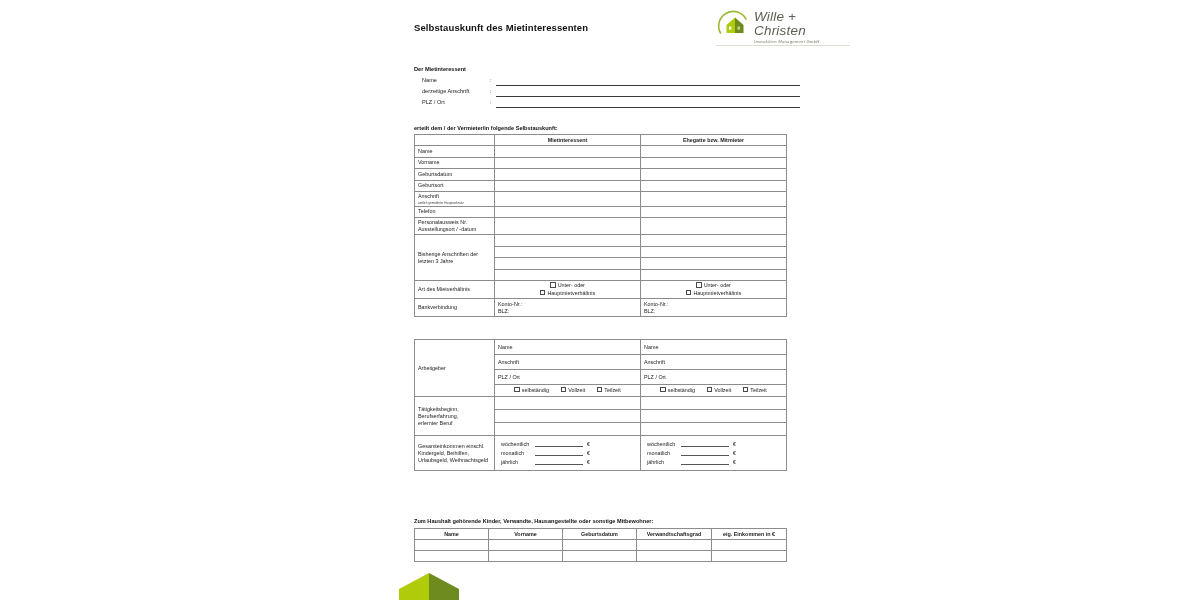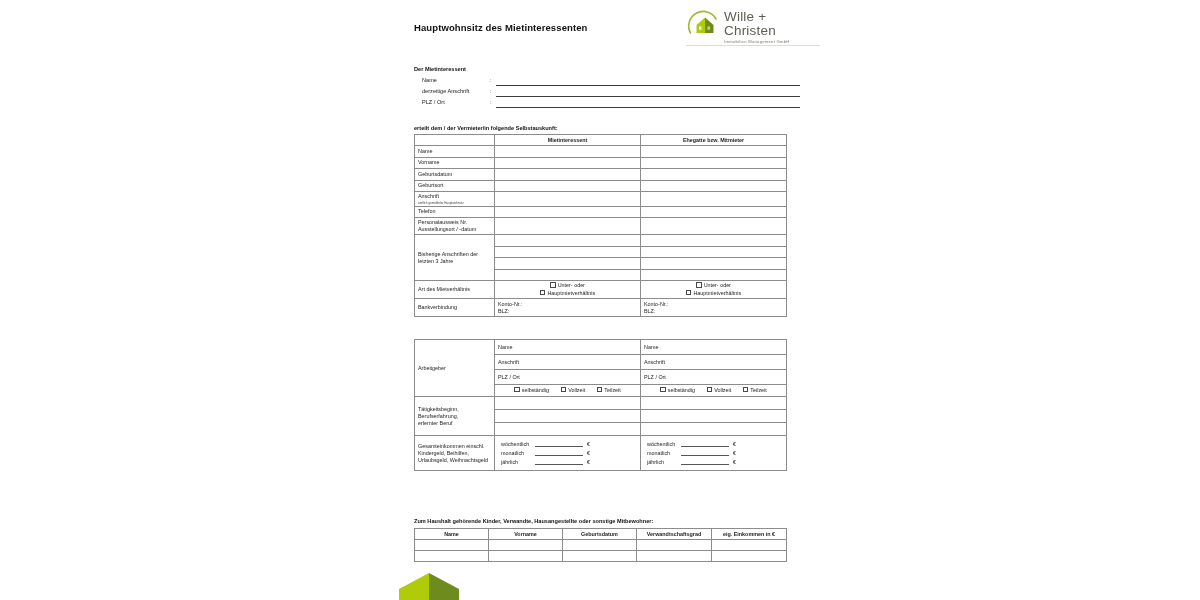--- a/index.html
+++ b/index.html
@@ -8,21 +8,21 @@
     font-family:"Liberation Sans","DejaVu Sans",sans-serif;
     color:#1a1a1a;overflow:hidden;
   }
   .page{position:relative;width:1200px;height:600px;}
 
   
   .doc-title{
     position:absolute;left:414px;top:22px;
     font-size:9.5px;font-weight:bold;letter-spacing:.1px;color:#111;
   }
-  .logo{position:absolute;left:686px;top:3px;width:134px;height:44px;}
+  .logo{position:absolute;left:716px;top:3px;width:134px;height:44px;font-style:italic;}
   .logo-mark{position:absolute;left:0;top:2px;width:38px;height:38px;}
   .logo-text{position:absolute;left:38px;top:7px;}
   .logo-name{font-size:13.5px;color:#5d5d52;letter-spacing:.2px;line-height:14px;
              font-family:"Liberation Sans",sans-serif;font-weight:400;}
   .logo-sub{font-size:4.2px;color:#7d7d6e;letter-spacing:.25px;margin-top:1px;
             white-space:nowrap;}
   .logo-rule{position:absolute;left:0;top:42px;width:134px;height:1px;background:#ddddd2;}
 
   
   .blk-head{position:absolute;font-size:5.6px;font-weight:bold;color:#111;}
@@ -60,21 +60,21 @@
   .sec-head{position:absolute;font-size:5.6px;font-weight:bold;color:#111;}
 
   
   .footmark{position:absolute;left:398px;top:572px;width:62px;height:34px;}
 </style>
 </head>
 <body>
 
 <div class="page">
 
-  <div class="doc-title">Hauptwohnsitz des Mietinteressenten</div>
+  <div class="doc-title">Selbstauskunft des Mietinteressenten</div>
 
   <div class="logo">
     <div class="logo-mark">
       <svg viewBox="0 0 38 38" width="38" height="38">
         <path d="M4.5 28 A14.5 14.5 0 1 1 30 14" fill="none" stroke="#9DB832" stroke-width="1.6" stroke-linecap="round"></path>
         <path d="M10.5 20 L19 12.5 L19 28 L10.5 28 Z" fill="#AFCB0A"></path>
         <path d="M19 12.5 L27.5 20 L27.5 28 L19 28 Z" fill="#6E8C1E"></path>
         <rect x="13" y="21.5" width="2.4" height="3.2" fill="#fbfbf0"></rect>
         <rect x="21.5" y="21.5" width="2.4" height="3.2" fill="#c9dc7c"></rect>
       </svg>

